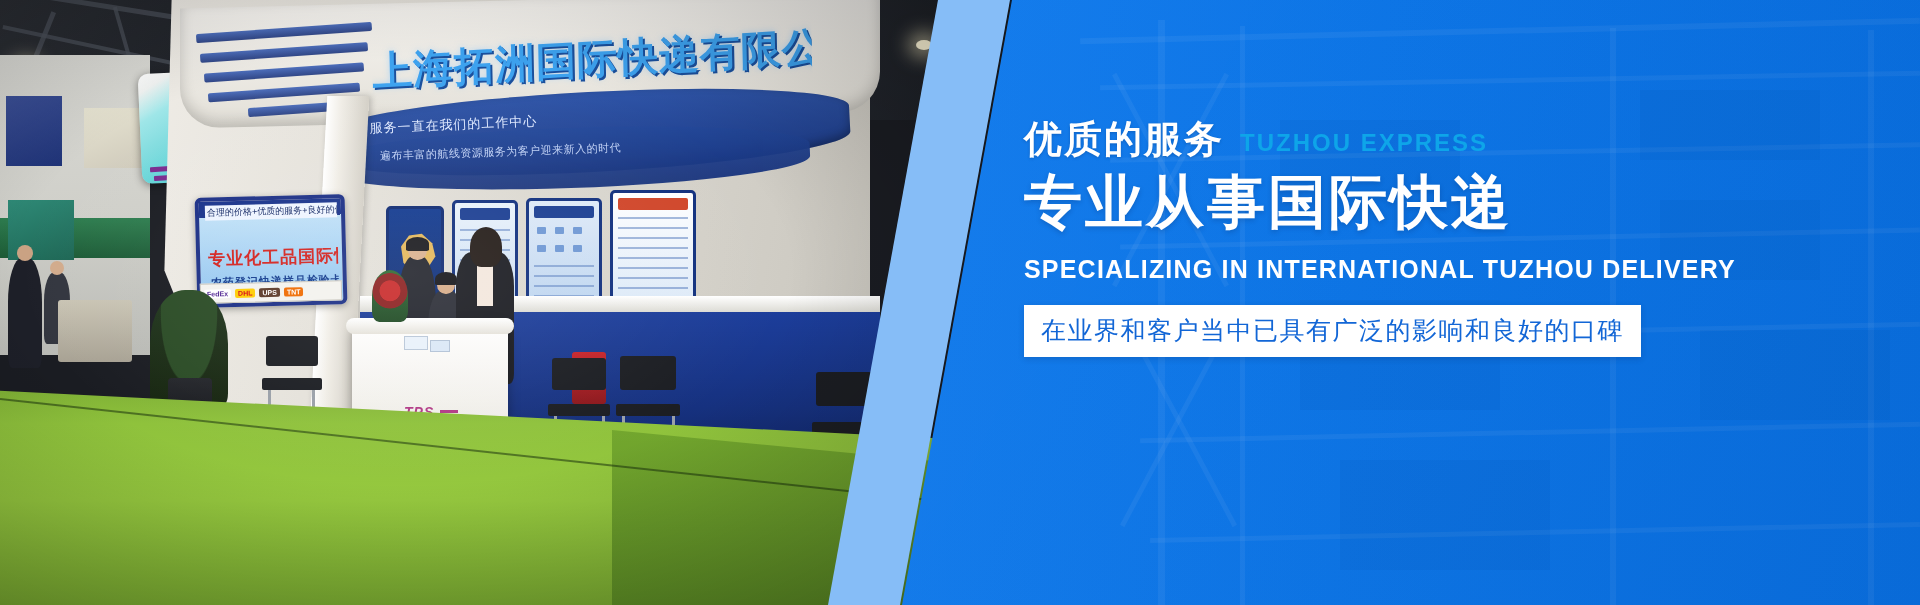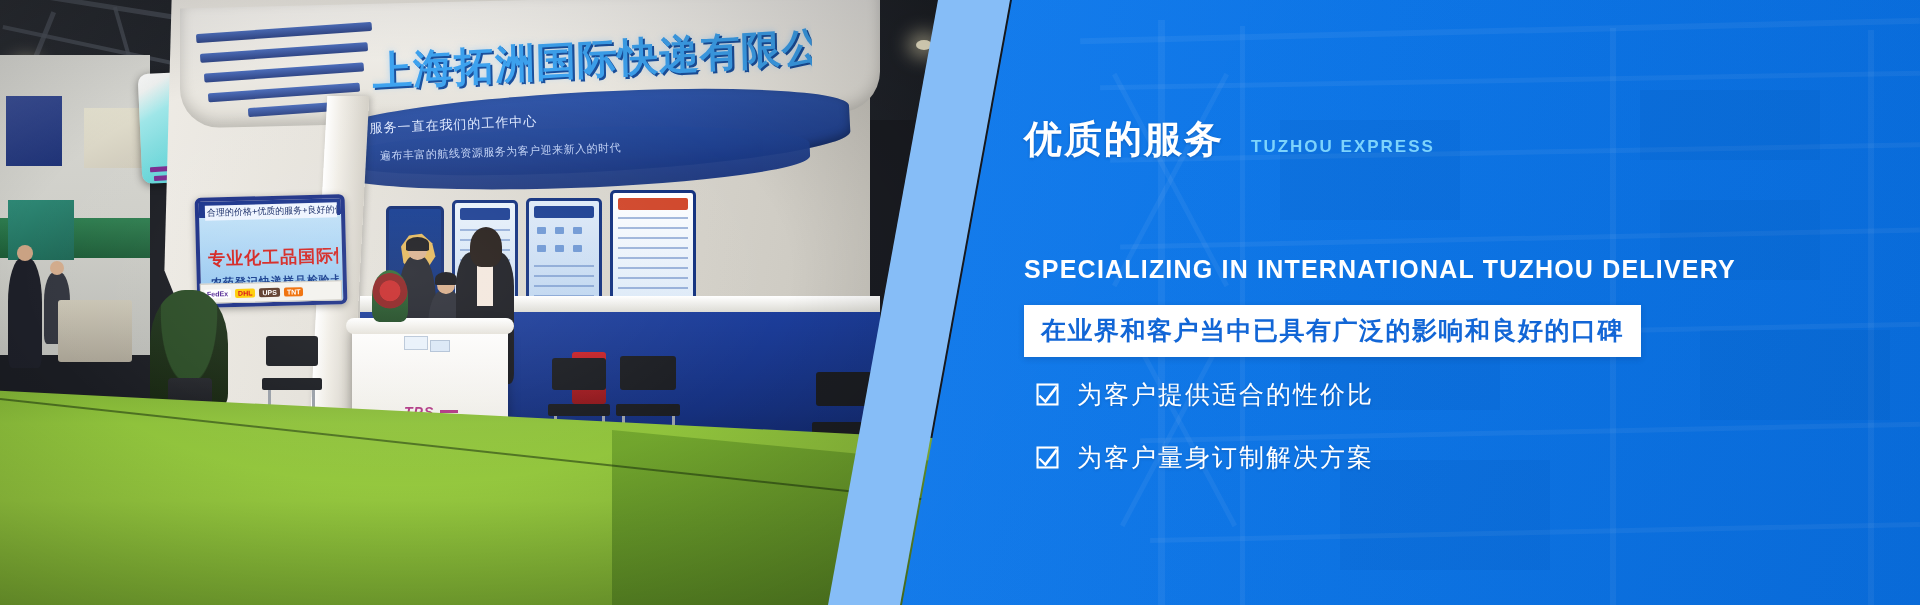--- a/index.html
+++ b/index.html
@@ -302,40 +302,40 @@
     position:absolute; left:1024px; top:0; width:860px; height:605px;
   }
   .brandRow{
     position:absolute; left:0; top:120px; display:flex; align-items:flex-end; gap:16px;
   }
   .brandCn{
     font-size:38px; font-weight:bold; color:#ffffff; letter-spacing:2px;
     line-height:1; text-shadow:0 1px 3px rgba(0,30,80,.25);
   }
   .brandEn{
-    font-size:17px; font-weight:bold; color:#7dd3fc; letter-spacing:2px;
-    line-height:1; padding-bottom:3px;margin-left:11px;
+    font-size:24px; font-weight:bold; color:#0ea5e9; letter-spacing:2px;
+    line-height:1; padding-bottom:3px;
   }
   .headline{
     position:absolute; left:0; top:172px;
     font-size:58px; font-weight:bold; color:#ffffff; letter-spacing:3px;
     line-height:1.05; text-shadow:0 2px 5px rgba(0,30,80,.22);
   }
   .subEn{
     position:absolute; left:0; top:255px;
     font-size:25px; font-weight:bold; color:#ffffff; letter-spacing:1.2px;
   }
   .tagBox{
     position:absolute; left:0; top:305px;
     background:#ffffff; padding:9px 17px 10px 17px;
     box-shadow:0 2px 6px rgba(0,25,70,.18);
   }
   .tagBox span{
     font-family:"Liberation Serif","DejaVu Serif",serif;
-    font-size:25px; font-weight:bold; color:#1266d6; letter-spacing:1.5px;
+    font-size:25px; font-weight:normal; color:#1266d6; letter-spacing:1.5px;
     white-space:nowrap;
   }
   .bullets{ position:absolute; left:12px; top:378px; }
   .bullet{ display:flex; align-items:center; gap:18px; margin-bottom:30px; }
   .checkIcon{ width:23px; height:23px; flex:0 0 23px; }
   .bulletTxt{
     font-size:25px; color:#ffffff; letter-spacing:2px; white-space:nowrap;
     text-shadow:0 1px 3px rgba(0,30,80,.2);
   }
 </style>
@@ -544,45 +544,23 @@
     <div class="panelSheen"></div>
   </div>
 
   <div class="content">
 
     <div class="brandRow">
       <div class="brandCn">优质的服务</div>
       <div class="brandEn">TUZHOU EXPRESS</div>
     </div>
 
+    <div class="headline">专业从事国际快递</div>
 
     <div class="subEn">SPECIALIZING IN INTERNATIONAL TUZHOU DELIVERY</div>
 
     <div class="tagBox">
       <span>在业界和客户当中已具有广泛的影响和良好的口碑</span>
     </div>
 
-    <div class="bullets">
-
-      <div class="bullet">
-        <span class="checkIcon">
-          <svg viewBox="0 0 24 24" width="23" height="23" aria-hidden="true">
-            <rect x="1.6" y="1.6" width="20.8" height="20.8" fill="none" stroke="#ffffff" stroke-width="2.2"></rect>
-            <path d="M4.5 12.4 L9.6 17.6 L20.4 3.2 L22.6 5.0 L10.0 21.4 L2.6 13.8 Z" fill="#ffffff"></path>
-          </svg>
-        </span>
-        <span class="bulletTxt">为客户提供适合的性价比</span>
-      </div>
-
-      <div class="bullet">
-        <span class="checkIcon">
-          <svg viewBox="0 0 24 24" width="23" height="23" aria-hidden="true">
-            <rect x="1.6" y="1.6" width="20.8" height="20.8" fill="none" stroke="#ffffff" stroke-width="2.2"></rect>
-            <path d="M4.5 12.4 L9.6 17.6 L20.4 3.2 L22.6 5.0 L10.0 21.4 L2.6 13.8 Z" fill="#ffffff"></path>
-          </svg>
-        </span>
-        <span class="bulletTxt">为客户量身订制解决方案</span>
-      </div>
-
-    </div>
   </div>
 
 </div>
 
 </body></html>

